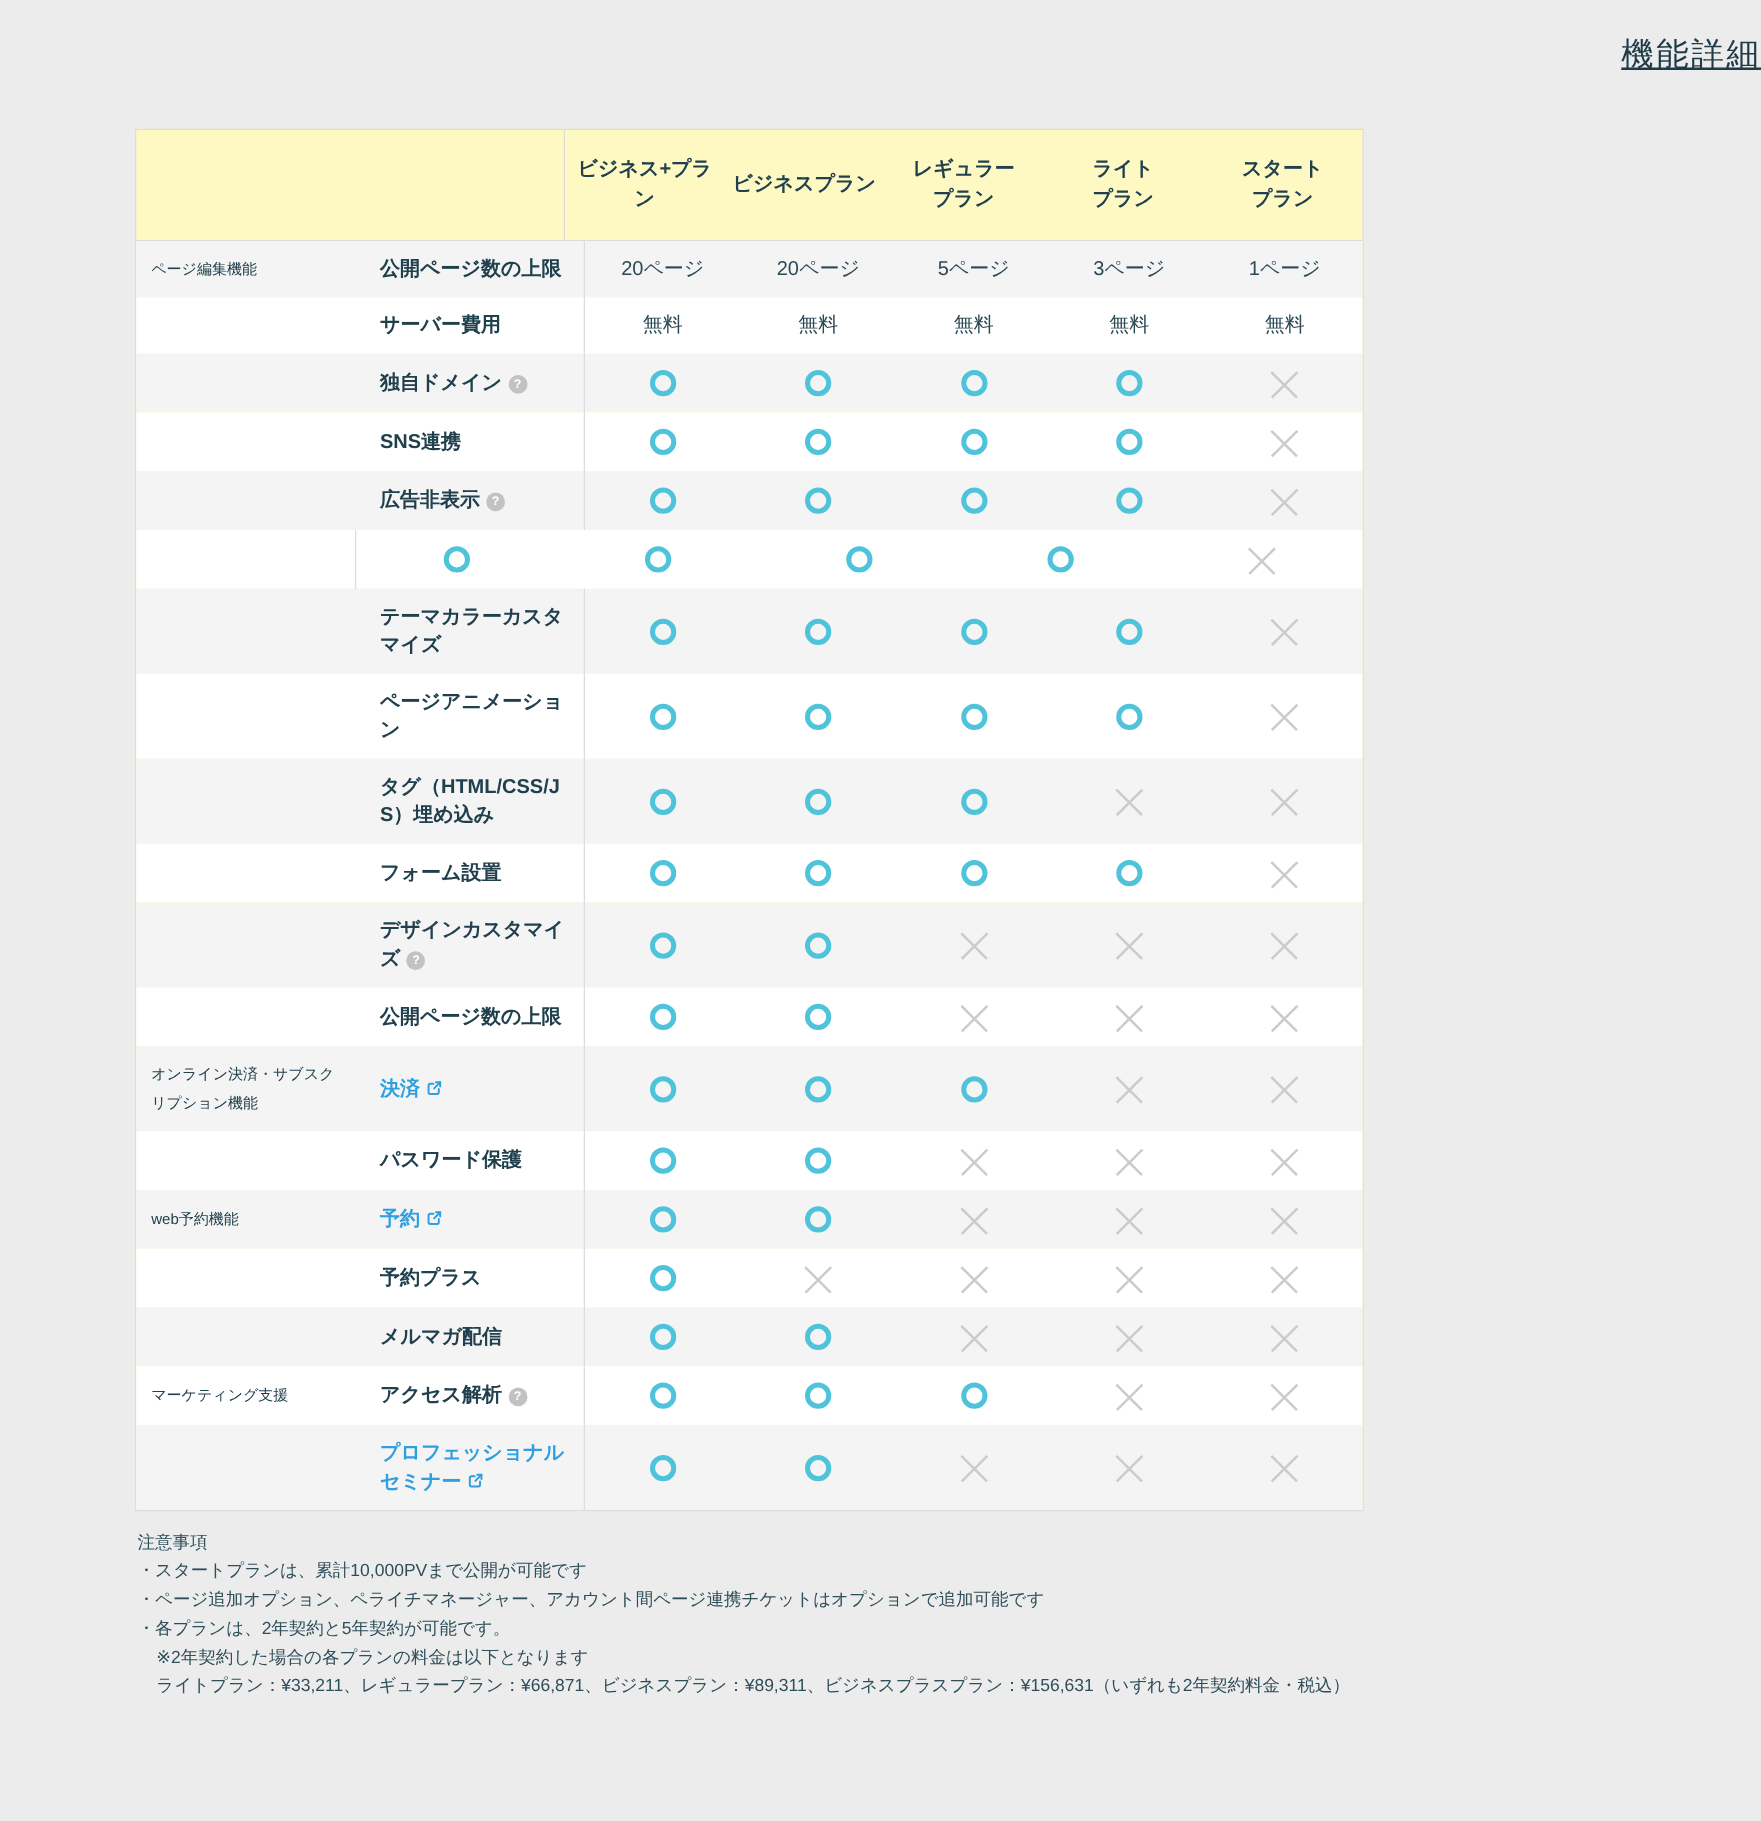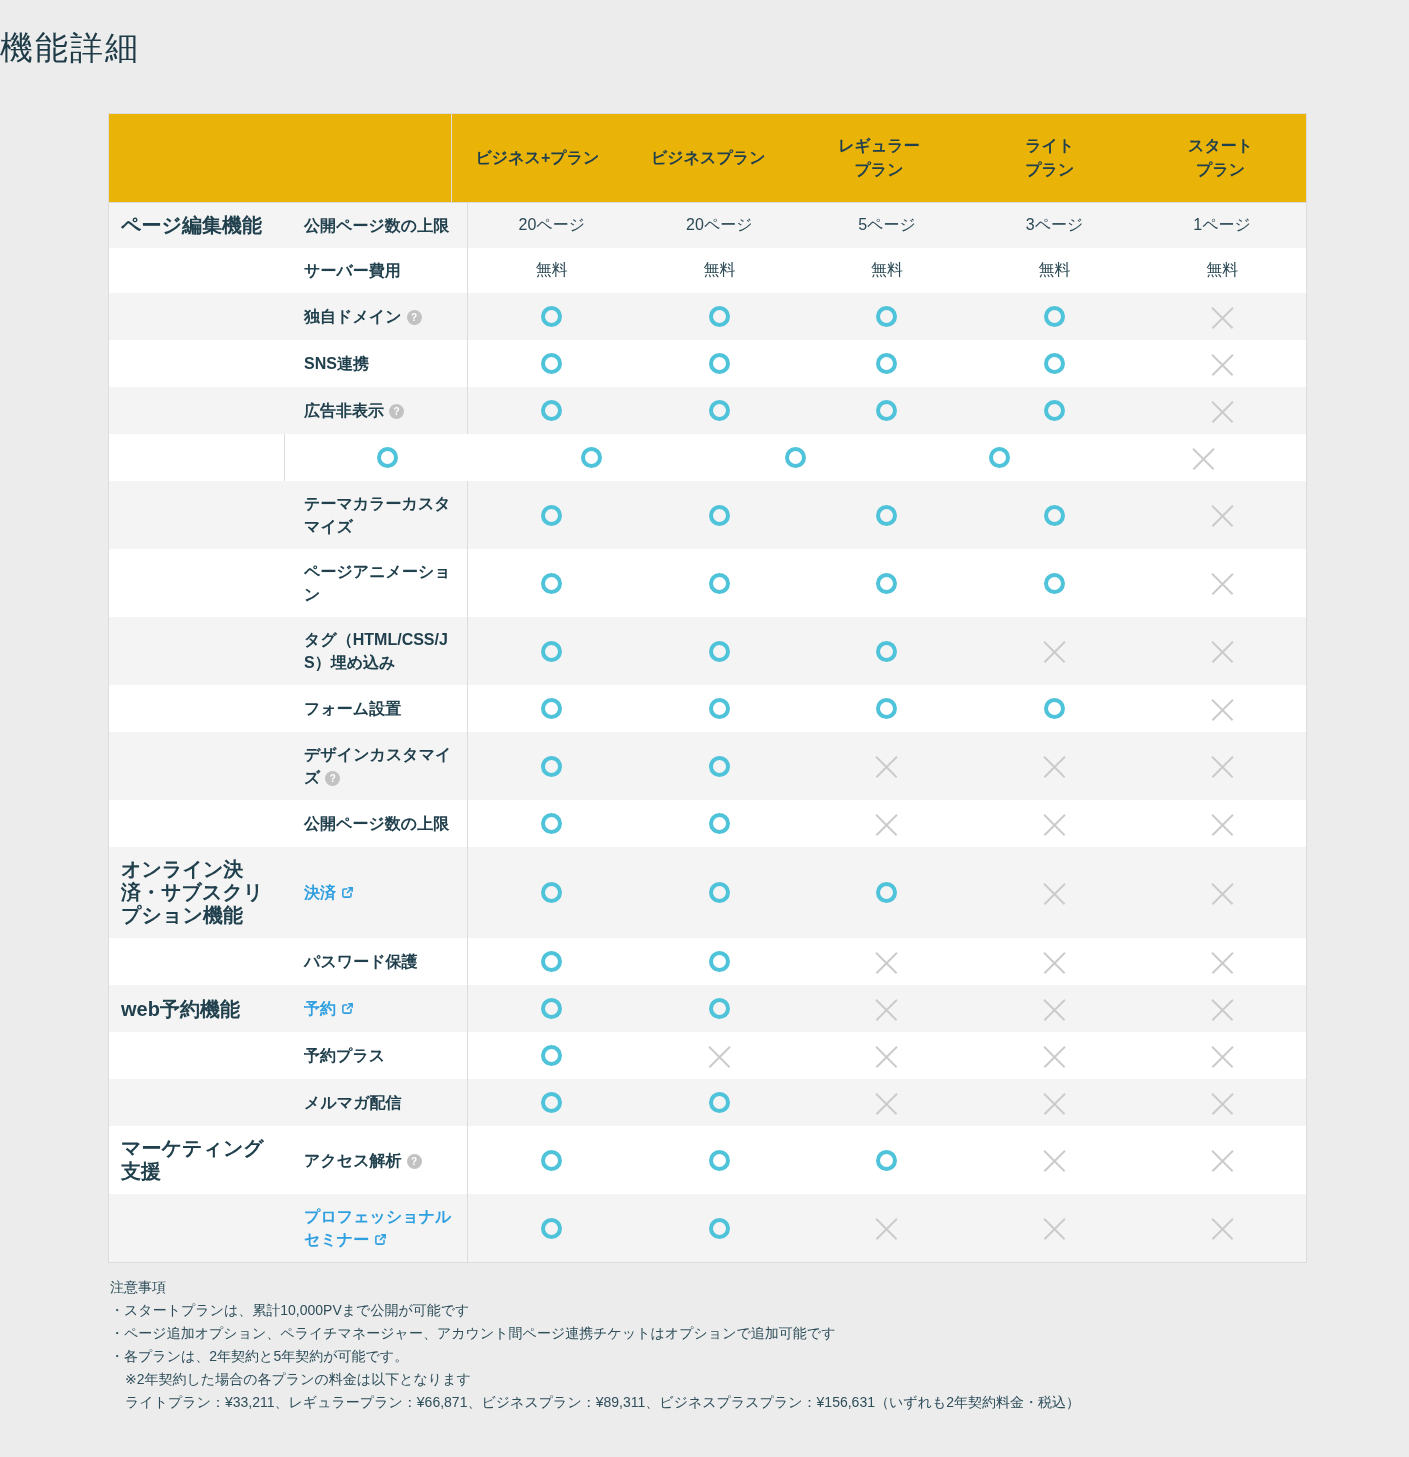--- a/index.html
+++ b/index.html
@@ -6,31 +6,32 @@
   html,body { width:1409px; }
   body {
     background:#ececec;
     font-family:"Liberation Sans","DejaVu Sans",sans-serif;
     color:#24424e;
     -webkit-font-smoothing:antialiased;
   }
   .page { width:1409px; min-height:1457px; padding-top:26px; }
 
   .page-title {
-    text-align:left;
-    font-size:33px;
+    text-align:right;
+    font-size:26px;
     letter-spacing:2px;
     color:#1e3b47;
     font-weight:500;
+    text-decoration:underline;
   }
 
   .feature-table {
-    width:1199px;
+    width:983px;
     margin:42px 0 0 108px;
-    background:#eab308;
+    background:#fef9c3;
     border:1px solid #dcdcdc;
   }
 
   .t-row { display:flex; width:100%; }
   .t-head { border-bottom:1px solid #dcdcdc; }
   .head-spacer { width:342px; }
   .plans-group {
     flex:1; display:flex;
     border-left:1px solid #dcdcdc;
   }
@@ -45,24 +46,24 @@
     min-height:88px;
     padding:10px 6px;
   }
 
   .t-body .t-row:nth-child(odd) { background:#f4f4f4; }
   .t-body .t-row:nth-child(even) { background:#ffffff; }
 
   .cat-cell {
     width:175px;
     padding:11px 6px 11px 12px;
-    font-weight:bold; font-size:20px; line-height:23px;
+    font-weight:normal; font-size:12px; line-height:23px;
     color:#21404d;
     word-break:break-all;
-    display:flex; align-items:flex-end;
+    display:flex; align-items:center;
   }
   .feat-cell {
     width:167px;
     padding:11px 8px 11px 4px;
     font-weight:bold; font-size:16px; line-height:23px;
     color:#21404d;
     word-break:break-all;
     display:flex; align-items:center;margin-left:16px;
   }
   .feat-inner { width:100%; }

